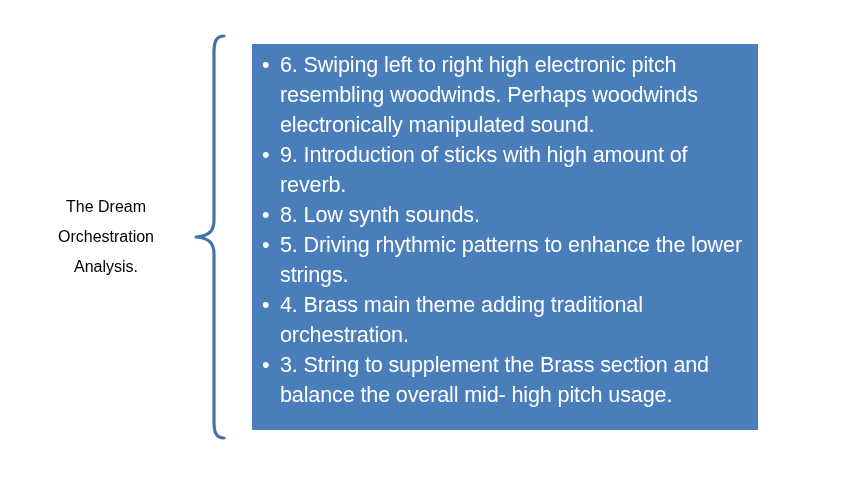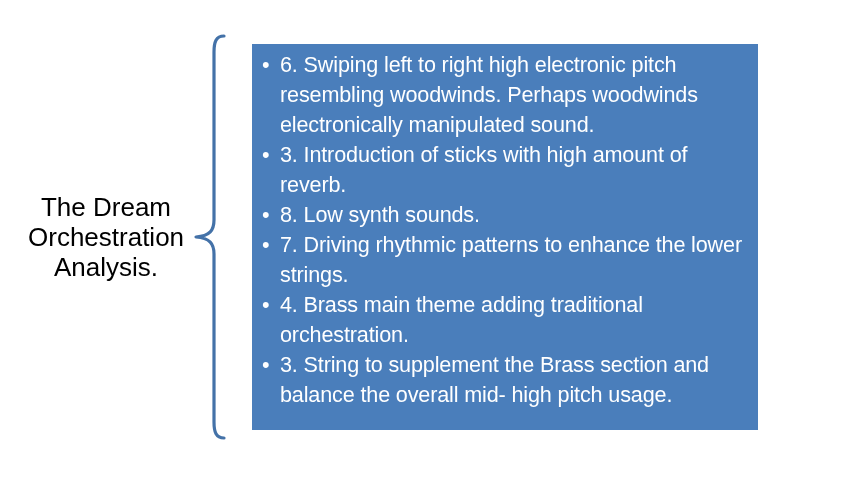--- a/index.html
+++ b/index.html
@@ -26,21 +26,21 @@
   }
 
   
   #caption-label {
     position: absolute;
     left: 28px;
     top: 192px;
     width: 156px;
     text-align: center;
     color: #000000;
-    font-size: 26px;
+    font-size: 16px;
     line-height: 30px;
     font-family: "Liberation Sans", sans-serif;
     white-space: pre-line;
   }
 
   
   #brace-svg {
     position: absolute;
     left: 188px;
     top: 34px;
@@ -114,31 +114,31 @@
   <div id="content-box">
     <ul id="bullet-list">
 
       <li class="bullet-item">
         <span class="bullet-marker">•</span>
         <span class="bullet-text">6. Swiping left to right high electronic pitch resembling woodwinds. Perhaps woodwinds electronically manipulated sound.</span>
       </li>
 
       <li class="bullet-item">
         <span class="bullet-marker">•</span>
-        <span class="bullet-text">3. Introduction of sticks with high amount of reverb.</span>
+        <span class="bullet-text">9. Introduction of sticks with high amount of reverb.</span>
       </li>
 
       <li class="bullet-item">
         <span class="bullet-marker">•</span>
         <span class="bullet-text">8. Low synth sounds.</span>
       </li>
 
       <li class="bullet-item">
         <span class="bullet-marker">•</span>
-        <span class="bullet-text">7. Driving rhythmic patterns to enhance the lower strings.</span>
+        <span class="bullet-text">5. Driving rhythmic patterns to enhance the lower strings.</span>
       </li>
 
       <li class="bullet-item">
         <span class="bullet-marker">•</span>
         <span class="bullet-text">4. Brass main theme adding traditional orchestration.</span>
       </li>
 
       <li class="bullet-item">
         <span class="bullet-marker">•</span>
         <span class="bullet-text">3. String to supplement the Brass section and balance the overall mid- high pitch usage.</span>

